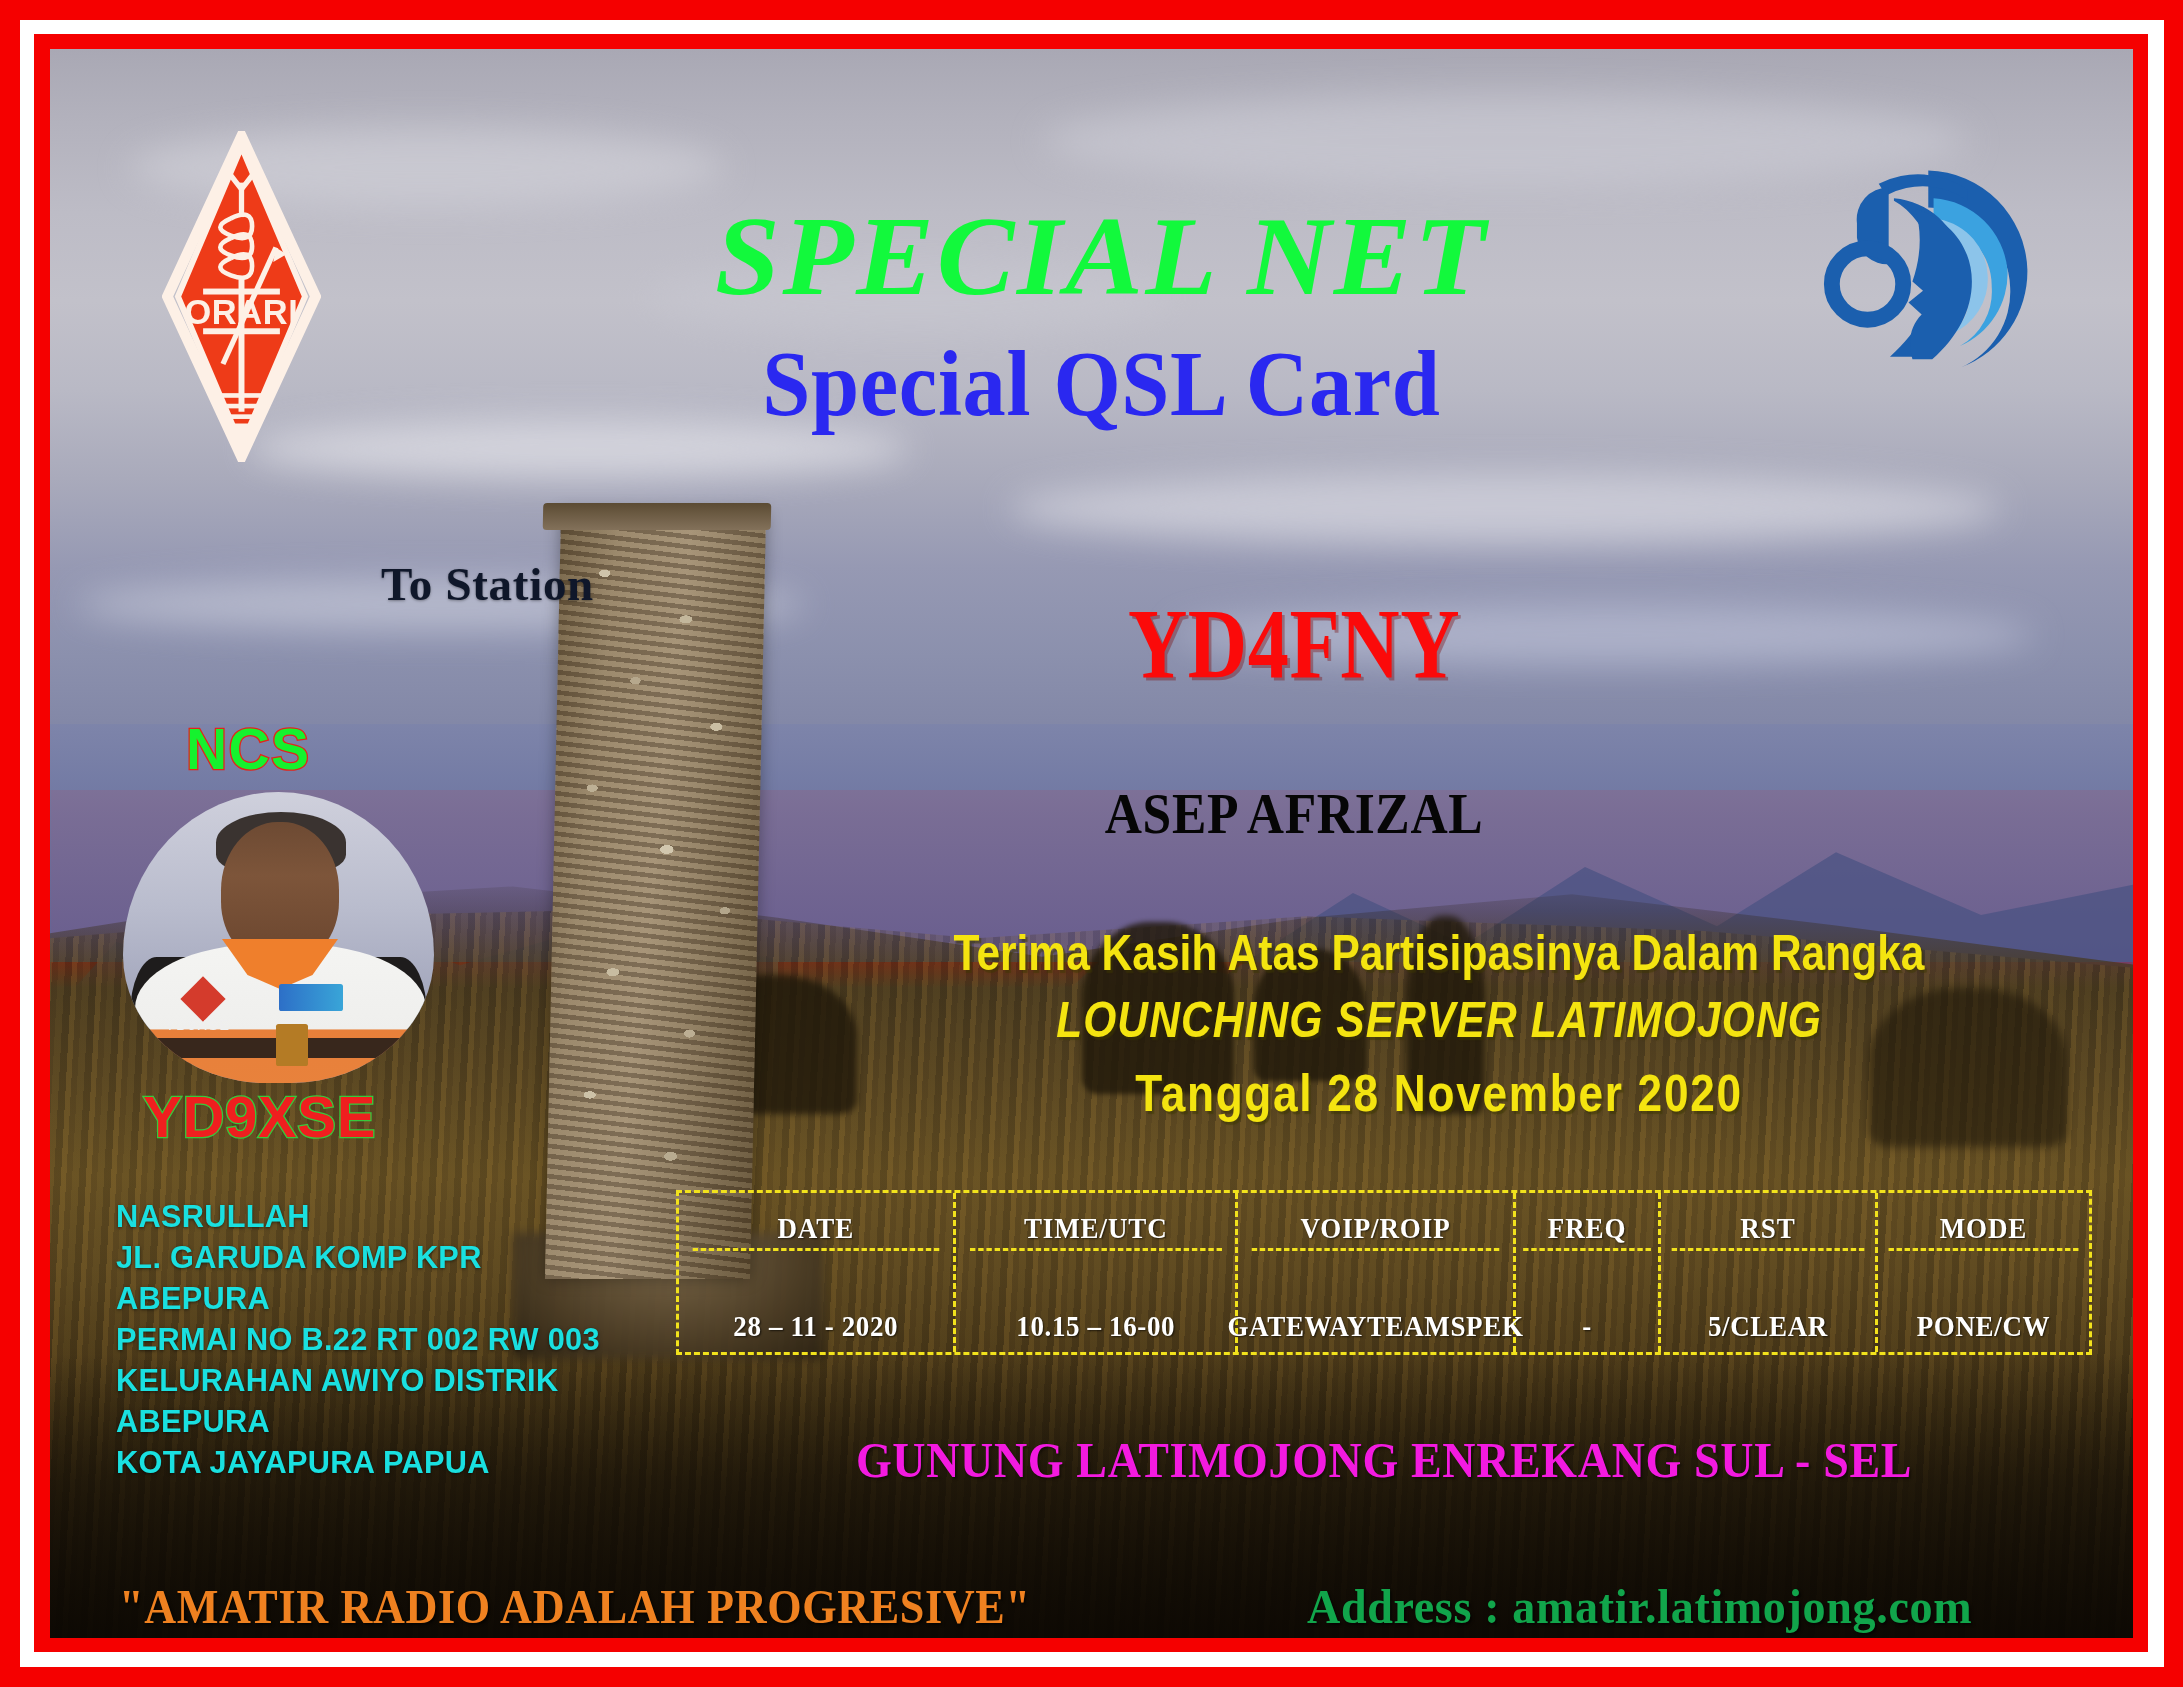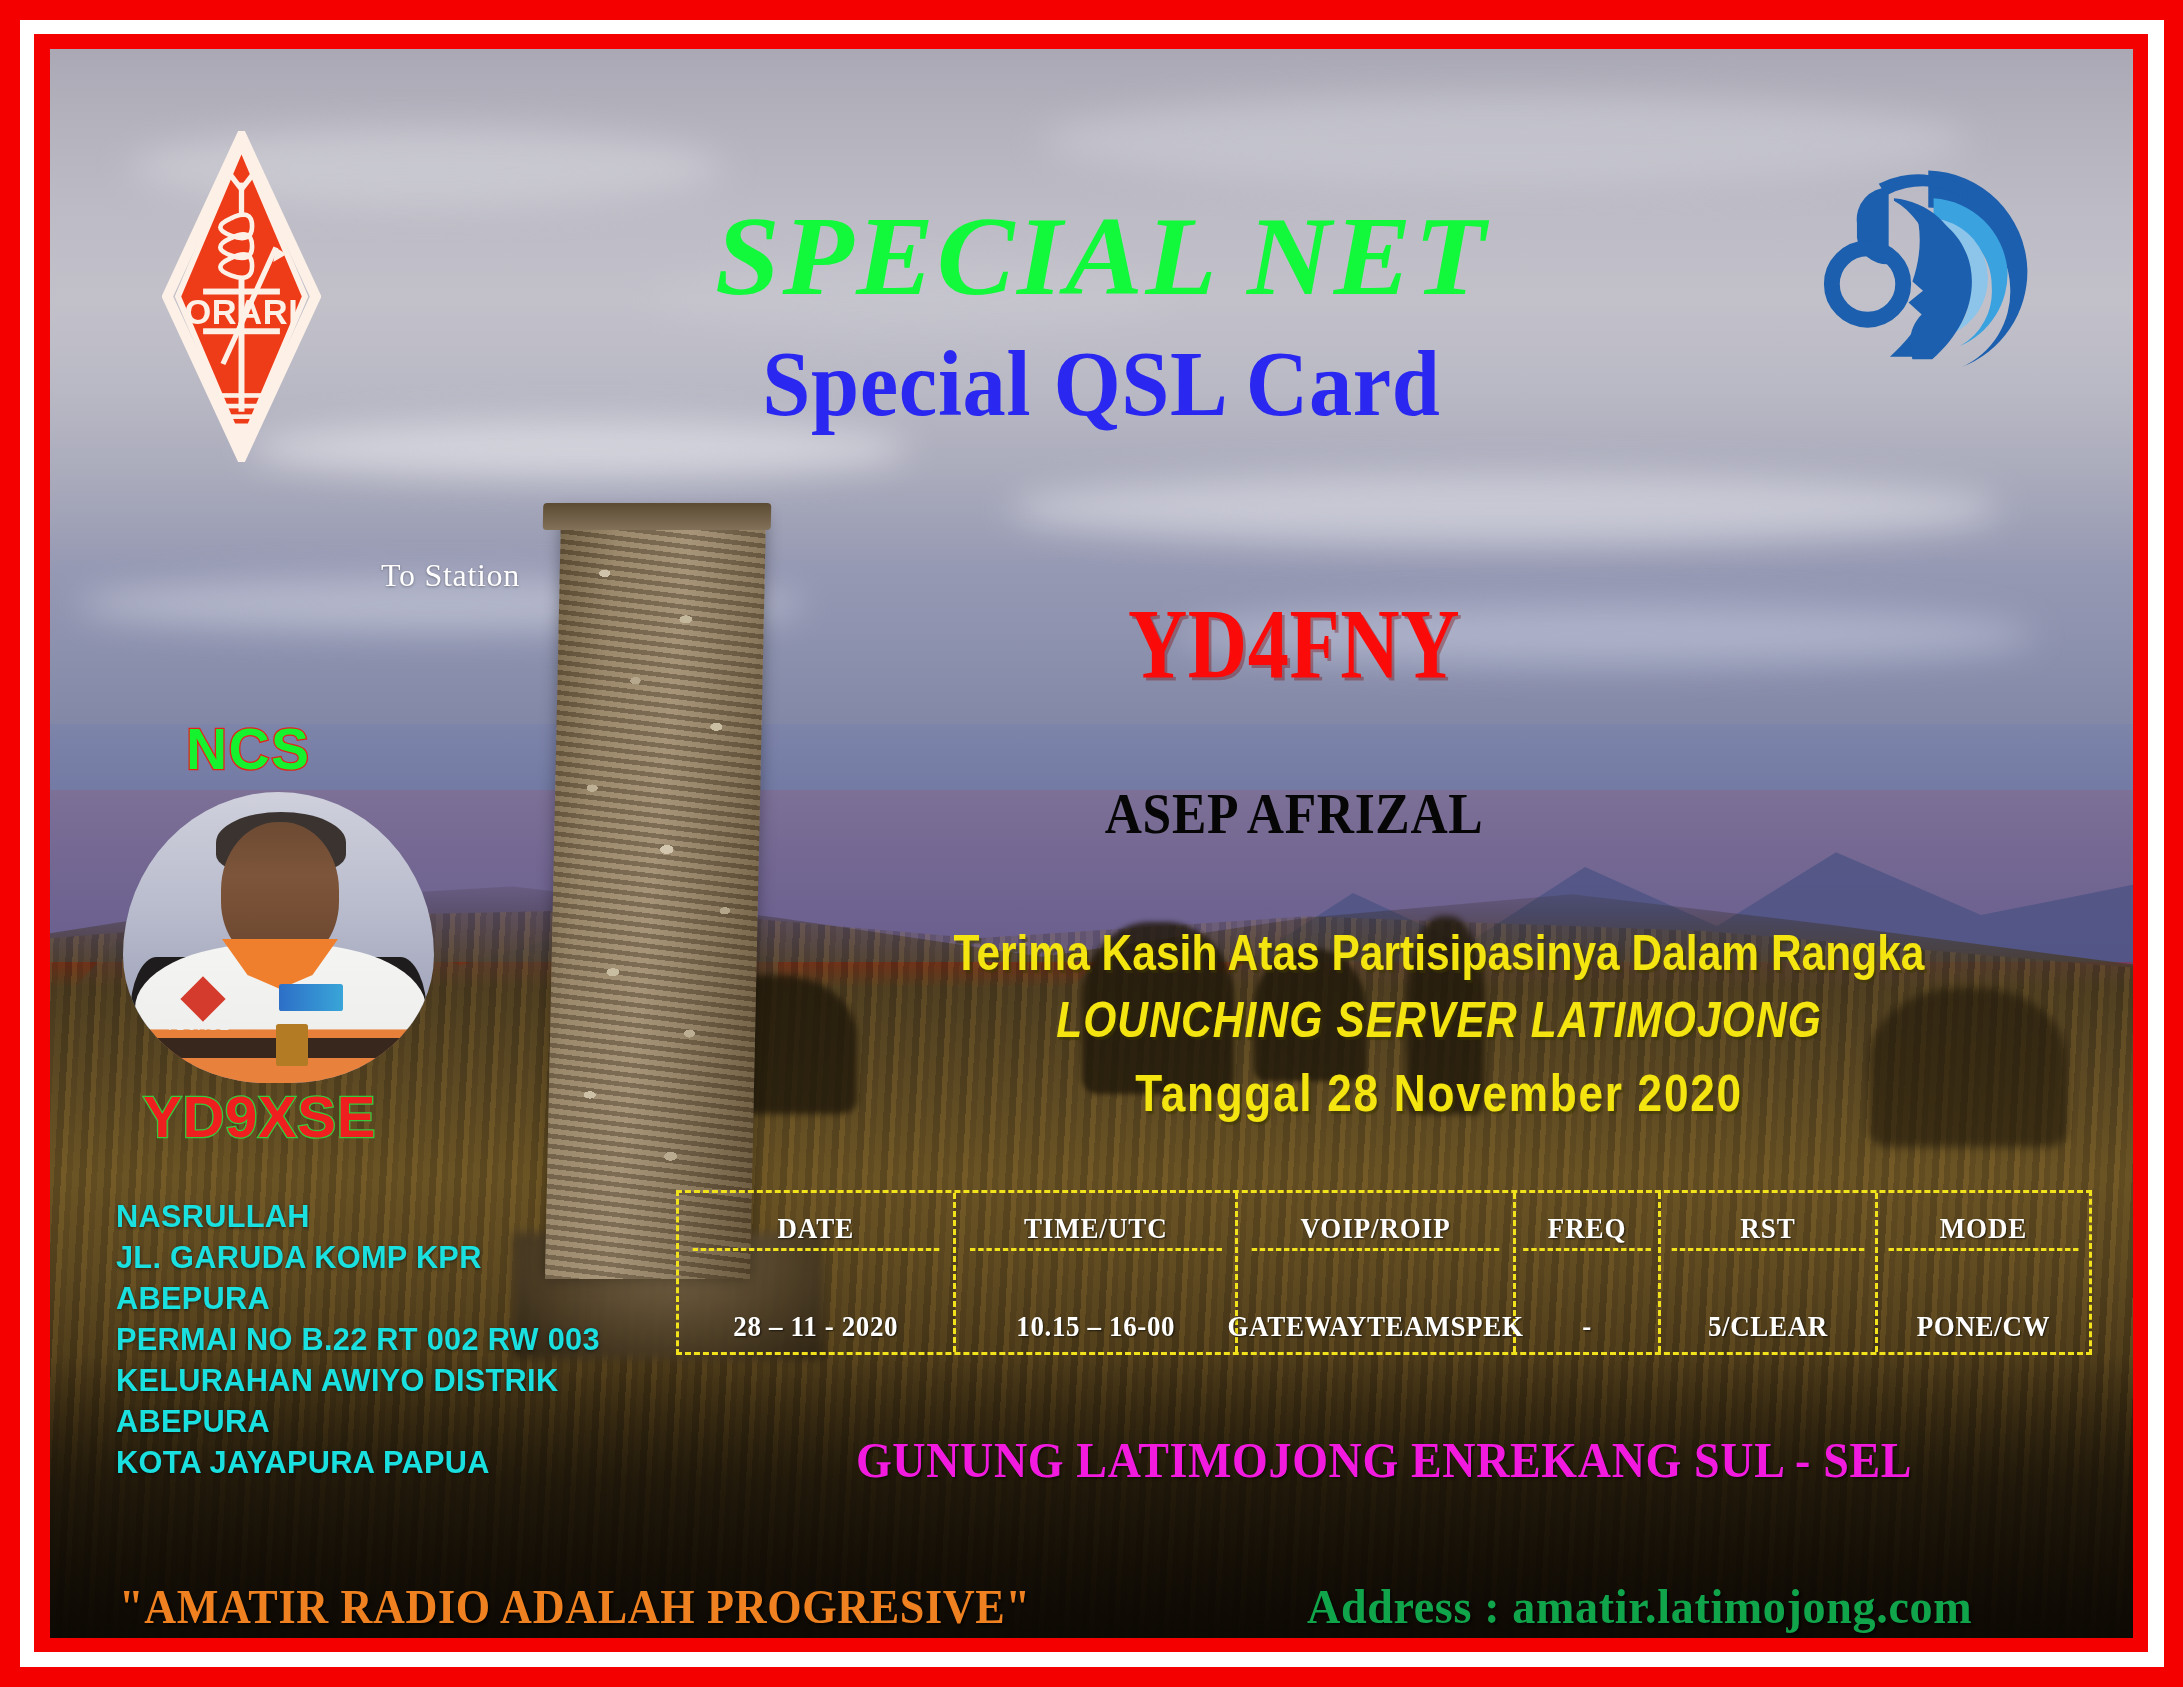--- a/index.html
+++ b/index.html
@@ -158,21 +158,21 @@
     font-weight:bold;
     font-size:94px; line-height:1;
     letter-spacing:0.7px;
     color:#2a28f0;
     transform:scaleX(.92);
   }
 
   #to-station{
     position:absolute; left:331px; top:486px;
     font-family:"Liberation Serif", serif;
-    font-weight:normal; font-size:32px; color:#ffffff;
+    font-weight:bold; font-size:47px; color:#0f172a;
     letter-spacing:0.7px;
     text-shadow:0 1.3px 2.6px rgba(0,0,0,.35);
   }
 
   
   #ncs-label{
     position:absolute; left:136px; top:645px;
     font-family:"Liberation Sans", sans-serif;
     font-weight:bold; font-size:57px; color:#15f22e;
     letter-spacing:1.3px;

